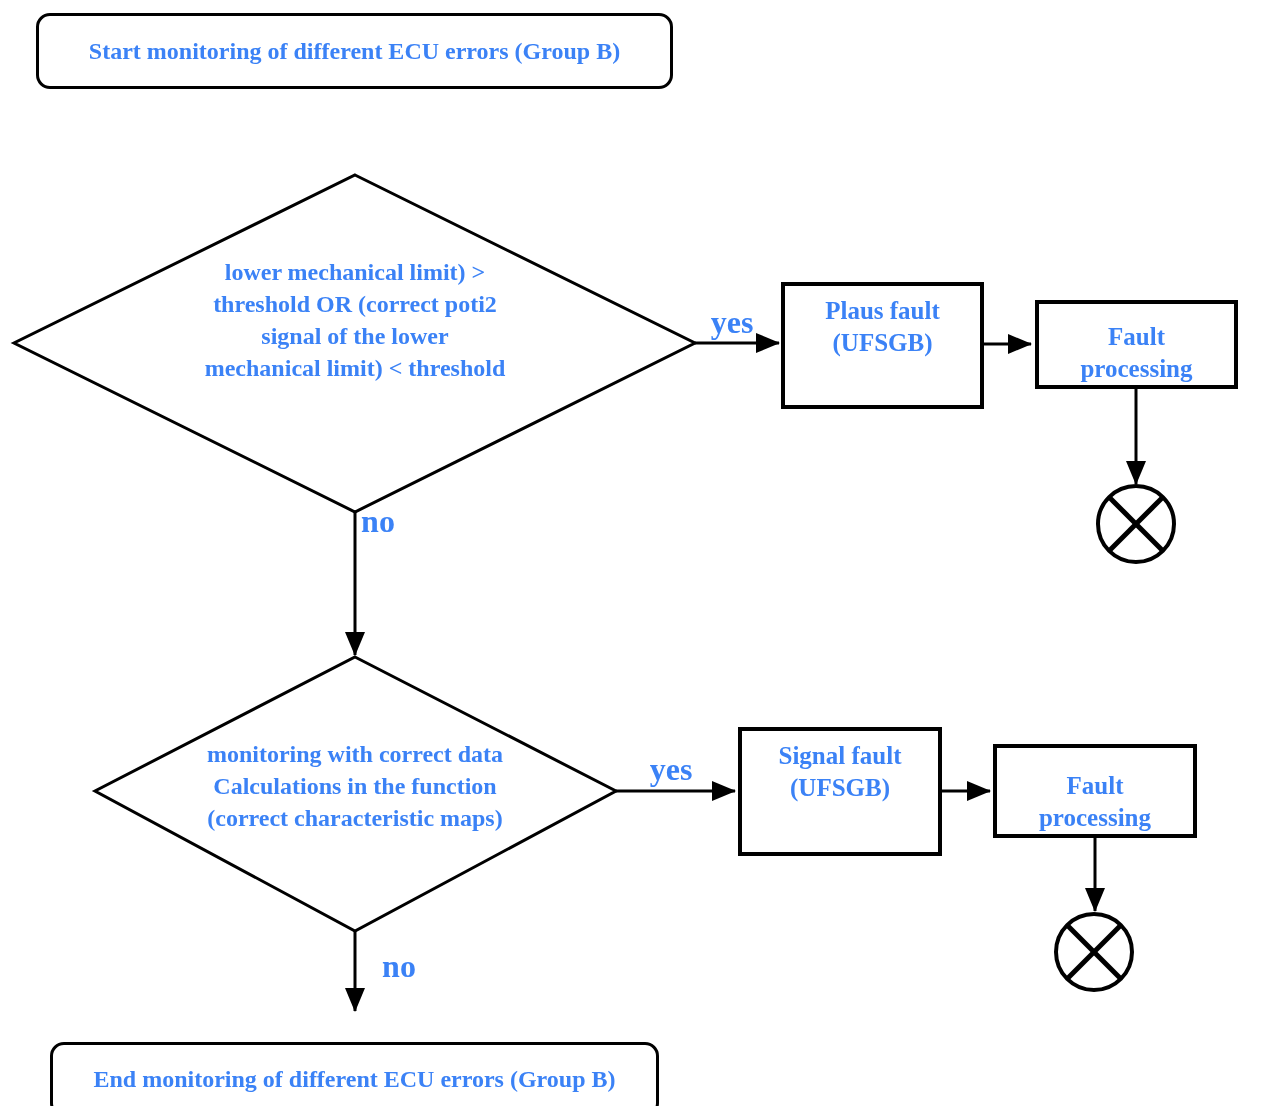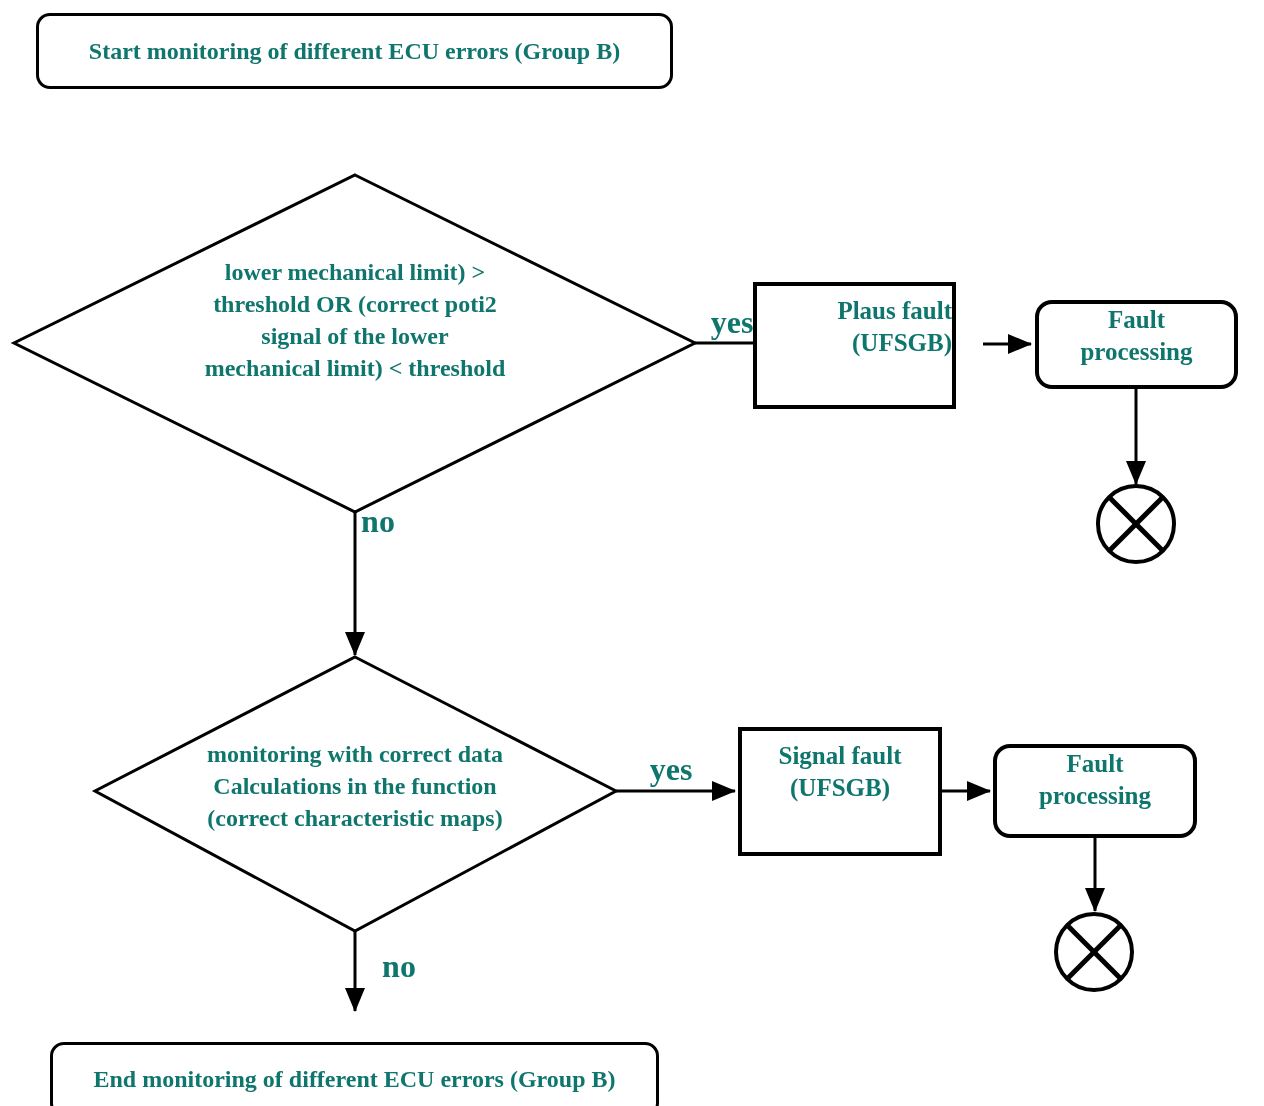--- a/index.html
+++ b/index.html
@@ -6,21 +6,21 @@
     margin: 0;
     padding: 0;
     background: #ffffff;
   }
   .canvas {
     position: relative;
     width: 1172px;
     height: 1106px;
     background: #ffffff;
     font-family: "Liberation Serif", "DejaVu Serif", serif;
-    color: #0f766e;
+    color: #3b82f6;
   }
   .canvas svg {
     position: absolute;
     left: 0;
     top: 0;
   }
   .node, .txt, .lbl {
     position: absolute;
     box-sizing: border-box;
   }
@@ -40,21 +40,21 @@
     display: flex;
     flex-direction: column;
     align-items: center;
     text-align: center;
     font-weight: bold;
     font-size: 25px;
     line-height: 32px;
     background: #ffffff;
   }
   .top-text { justify-content: flex-start; padding-top: 9px; }
-  .mid-text { justify-content: flex-start; border-radius: 17px; }
+  .mid-text { justify-content: flex-end; }
   .txt {
     text-align: center;
     font-weight: bold;
     font-size: 24px;
     line-height: 32px;
   }
   .lbl {
     text-align: center;
     font-weight: bold;
     font-size: 32px;
@@ -107,21 +107,21 @@
     <div>threshold OR (correct poti2</div>
     <div>signal of the lower</div>
     <div>mechanical limit) &lt; threshold</div>
   </div>
 
   <div class="lbl" style="left:692px; top:306px; width:80px;">yes</div>
   <div class="lbl" style="left:338px; top:505px; width:80px;">no</div>
   <div class="lbl" style="left:631px; top:753px; width:80px;">yes</div>
   <div class="lbl" style="left:359px; top:950px; width:80px;">no</div>
 
-  <div class="node procbox top-text" style="left:753px; top:282px; width:203px; height:127px;align-items:flex-end;">
+  <div class="node procbox top-text" style="left:781px; top:282px; width:203px; height:127px;">
     <div>Plaus fault</div>
     <div>(UFSGB)</div>
   </div>
 
   <div class="node procbox mid-text" style="left:1035px; top:300px; width:203px; height:89px;">
     <div>Fault</div>
     <div>processing</div>
   </div>
 
   <div class="txt" style="left:125px; top:738px; width:460px;">

